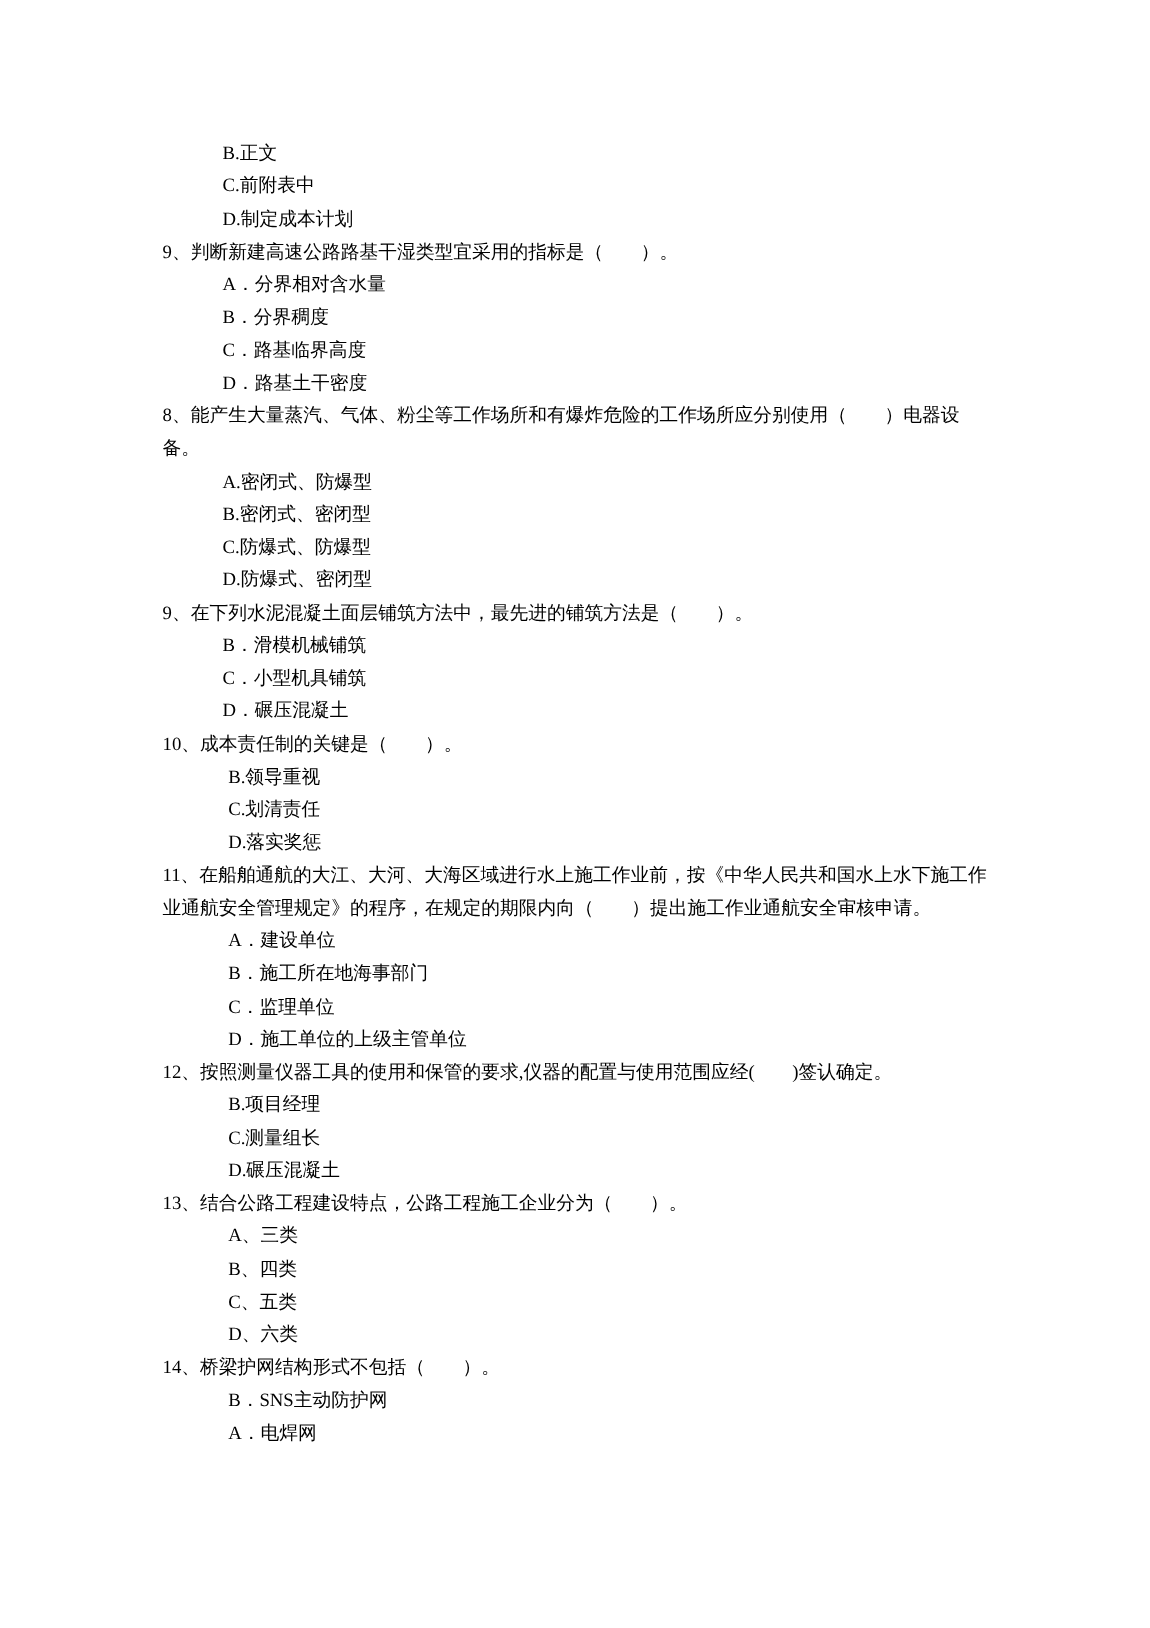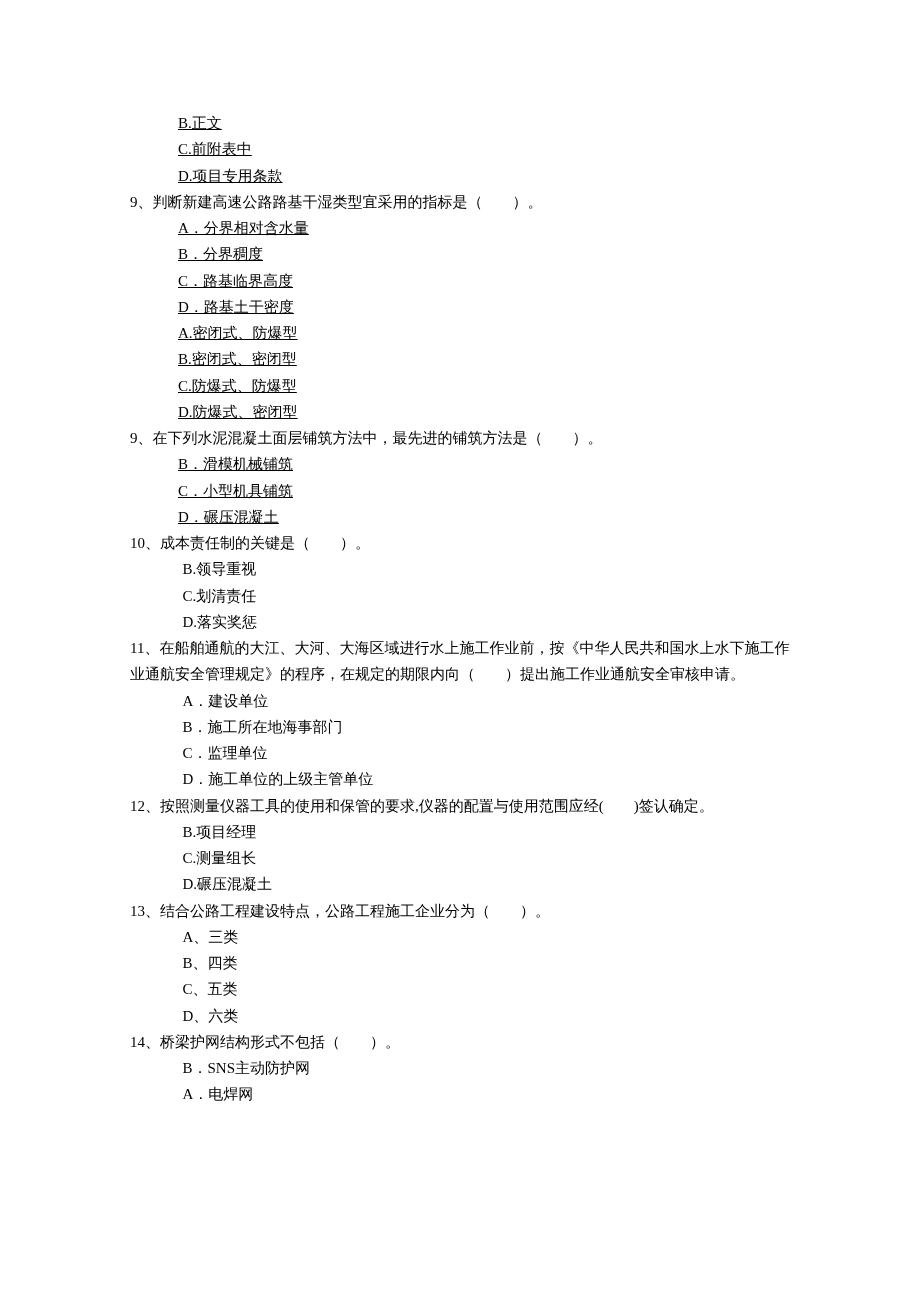--- a/index.html
+++ b/index.html
@@ -8,41 +8,41 @@
     line-height: 1.75;
     color: #000;
     background: #fff;
     margin: 0;
     padding: 110px 130px 60px 130px;
     width: 920px;
     box-sizing: border-box;
   }
   .option {
     padding-left: 3.2em;
-    text-decoration: underline;
   }
   .option-wide {
     padding-left: 3.5em;
   }
   .question {
     padding-left: 0;
   }
 </style>
 </head>
 <body>
 
 <div id="doc-lines">
     <div class="option">B.正文</div>
     <div class="option">C.前附表中</div>
-    <div class="option">D.项目专用条款</div>
+    <div class="option">D.制定成本计划</div>
     <div class="question">9、判断新建高速公路路基干湿类型宜采用的指标是（　　）。</div>
     <div class="option">A．分界相对含水量</div>
     <div class="option">B．分界稠度</div>
     <div class="option">C．路基临界高度</div>
     <div class="option">D．路基土干密度</div>
+    <div class="question">8、能产生大量蒸汽、气体、粉尘等工作场所和有爆炸危险的工作场所应分别使用（　　）电器设备。</div>
     <div class="option">A.密闭式、防爆型</div>
     <div class="option">B.密闭式、密闭型</div>
     <div class="option">C.防爆式、防爆型</div>
     <div class="option">D.防爆式、密闭型</div>
     <div class="question">9、在下列水泥混凝土面层铺筑方法中，最先进的铺筑方法是（　　）。</div>
     <div class="option">B．滑模机械铺筑</div>
     <div class="option">C．小型机具铺筑</div>
     <div class="option">D．碾压混凝土</div>
     <div class="question">10、成本责任制的关键是（　　）。</div>
     <div class="option-wide">B.领导重视</div>

